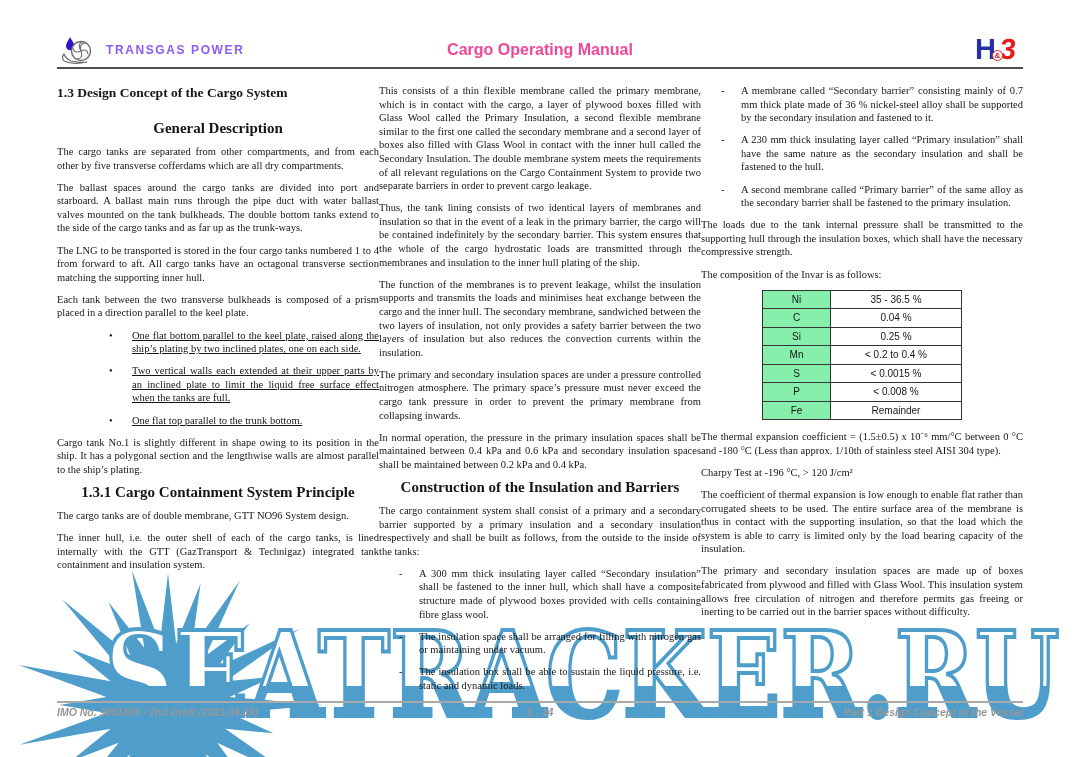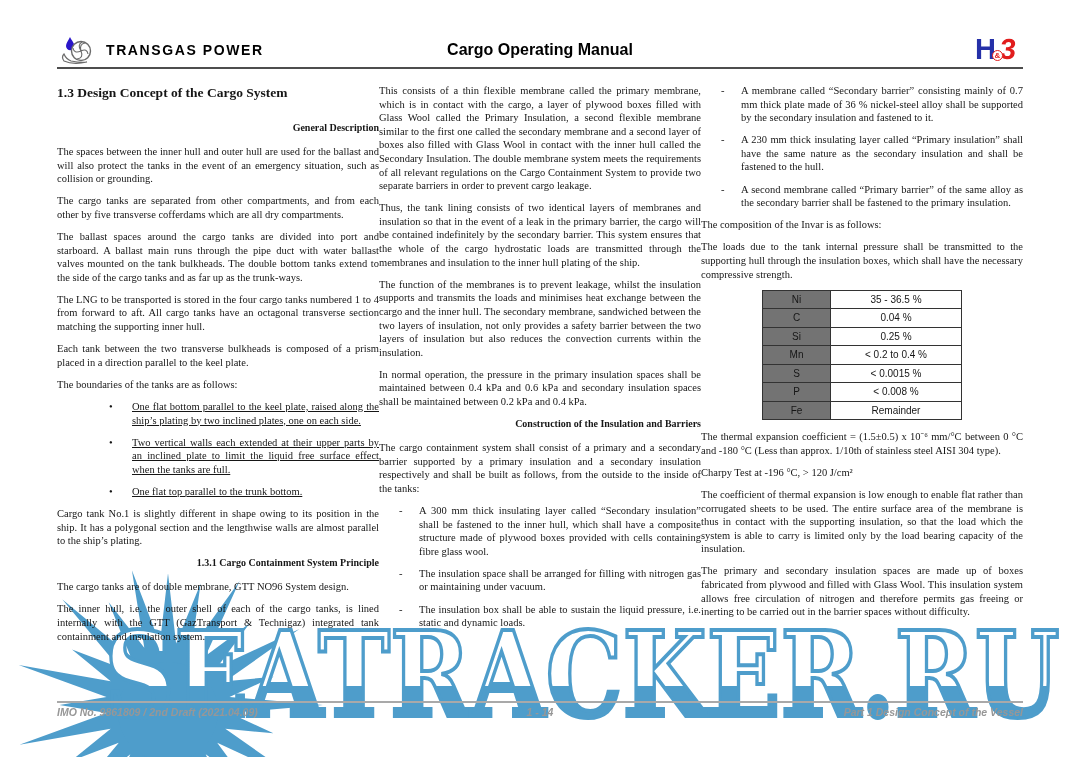--- a/index.html
+++ b/index.html
@@ -16,26 +16,26 @@
   
   .watermark-svg { position:absolute; left:0; top:0; z-index:0; }
   
   .hdr {
     position:absolute; left:57px; right:57px; top:33px; height:36px;
     border-bottom:2px solid #4d4d4d; z-index:2;
   }
   .brand { position:absolute; left:0; top:1px; display:flex; align-items:center; gap:9px; }
   .brand-name {
     font-family:"Liberation Sans", sans-serif; font-weight:bold;
-    font-size:14px; letter-spacing:1.6px; color:#000000;
+    font-size:12px; letter-spacing:1.6px; color:#8b5cf6;
   }
   .doc-title {
     position:absolute; left:0; right:0; top:8px; text-align:center;
     font-family:"Liberation Sans", sans-serif; font-weight:bold;
-    font-size:16px; color:#000000;
+    font-size:16px; color:#ec4899;
   }
   .hz-logo {
     position:absolute; right:8px; top:0px; height:34px;
     font-family:"Liberation Sans", sans-serif; font-weight:900;
     font-size:29px; line-height:32px; letter-spacing:-1px;
     display:flex; align-items:flex-start;
   }
   .hz-h { color:#2530a8; }
   .hz-amp {
     color:#e11d1d; font-size:8px; font-weight:bold; letter-spacing:0;
@@ -45,35 +45,35 @@
   }
   .hz-z { color:#e11d1d; transform:skewX(-6deg); display:inline-block; }
   
   .columns {
     position:absolute; left:57px; right:57px; top:84px; bottom:56px;
     display:flex; z-index:1;
   }
   .col { flex:1 1 0; font-size:10.5px; line-height:13.6px; text-align:justify; }
   .col p { margin:0 0 8.5px 0; }
   h1.section-title { font-size:13.5px; line-height:17px; margin:0 0 20px 0; text-align:left; }
-  h2.sub-heading { font-size:10px; line-height:14px; margin:4px 0 10px 0; text-align:right; }
+  h2.sub-heading { font-size:15px; line-height:14px; margin:4px 0 10px 0; text-align:center; }
   ul.bullet-list, ul.dash-list { list-style:none; margin:0 0 8.5px 0; }
   ul.bullet-list li { position:relative; padding-left:75px; margin-bottom:8.5px;text-decoration:underline; }
   ul.bullet-list li::before { content:"•"; position:absolute; left:52px; }
   ul.dash-list li { position:relative; padding-left:40px; margin-bottom:8.5px; }
   ul.dash-list li::before { content:"-"; position:absolute; left:20px; }
   
   table.invar {
     border-collapse:collapse; margin:4px auto 10px auto; width:200px;
     font-family:"Liberation Sans", sans-serif; font-size:10px;
   }
   table.invar td {
     border:1px solid #333; text-align:center; height:18.5px; padding:0 4px;
   }
-  table.invar td.el { width:68px; background:#737373; }
+  table.invar td.el { width:68px; background:#86efac; }
   
   .ftr {
     position:absolute; left:57px; right:57px; top:701px; z-index:2;
     border-top:2px solid #a9a9a9; padding-top:3px;
     display:flex; justify-content:space-between;
     font-family:"Liberation Sans", sans-serif; font-weight:bold;
     font-size:10.5px; color:#979797;
   }
   .ftr-center { position:absolute; left:0; right:0; text-align:center;font-style:italic; }
   .ftr-left, .ftr-right { position:relative; z-index:1; background:transparent;font-style:italic; }
@@ -113,59 +113,58 @@
       <span class="hz-amp">&amp;</span>
       <span class="hz-z">3</span>
     </div>
   </div>
 
   <div class="columns">
 
     <div class="col">
       <h1 class="section-title">1.3 Design Concept of the Cargo System</h1>
       <h2 class="sub-heading">General Description</h2>
-      <p>The spaces between the inner hull and outer hull are used for the ballast and will also protect the tanks in the event of an emergency situation, such as collision or grounding.</p>
       <p>The cargo tanks are separated from other compartments, and from each other by five transverse cofferdams which are all dry compartments.</p>
       <p>The ballast spaces around the cargo tanks are divided into port and starboard. A ballast main runs through the pipe duct with water ballast valves mounted on the tank bulkheads. The double bottom tanks extend to the side of the cargo tanks and as far up as the trunk-ways.</p>
       <p>The LNG to be transported is stored in the four cargo tanks numbered 1 to 4 from forward to aft. All cargo tanks have an octagonal transverse section matching the supporting inner hull.</p>
       <p>Each tank between the two transverse bulkheads is composed of a prism placed in a direction parallel to the keel plate.</p>
-      <p>The boundaries of the tanks are as follows:</p>
       <ul class="bullet-list">
         <li>One flat bottom parallel to the keel plate, raised along the ship’s plating by two inclined plates, one on each side.</li>
         <li>Two vertical walls each extended at their upper parts by an inclined plate to limit the liquid free surface effect when the tanks are full.</li>
         <li>One flat top parallel to the trunk bottom.</li>
       </ul>
       <p>Cargo tank No.1 is slightly different in shape owing to its position in the ship. It has a polygonal section and the lengthwise walls are almost parallel to the ship’s plating.</p>
       <h2 class="sub-heading">1.3.1 Cargo Containment System Principle</h2>
       <p>The cargo tanks are of double membrane, GTT NO96 System design.</p>
       <p>The inner hull, i.e. the outer shell of each of the cargo tanks, is lined internally with the GTT (GazTransport &amp; Technigaz) integrated tank containment and insulation system.</p>
     </div>
 
     <div class="col">
       <p>This consists of a thin flexible membrane called the primary membrane, which is in contact with the cargo, a layer of plywood boxes filled with Glass Wool called the Primary Insulation, a second flexible membrane similar to the first one called the secondary membrane and a second layer of boxes also filled with Glass Wool in contact with the inner hull called the Secondary Insulation. The double membrane system meets the requirements of all relevant regulations on the Cargo Containment System to provide two separate barriers in order to prevent cargo leakage.</p>
       <p>Thus, the tank lining consists of two identical layers of membranes and insulation so that in the event of a leak in the primary barrier, the cargo will be contained indefinitely by the secondary barrier. This system ensures that the whole of the cargo hydrostatic loads are transmitted through the membranes and insulation to the inner hull plating of the ship.</p>
       <p>The function of the membranes is to prevent leakage, whilst the insulation supports and transmits the loads and minimises heat exchange between the cargo and the inner hull. The secondary membrane, sandwiched between the two layers of insulation, not only provides a safety barrier between the two layers of insulation but also reduces the convection currents within the insulation.</p>
+      <p>The primary and secondary insulation spaces are under a pressure controlled nitrogen atmosphere. The primary space’s pressure must never exceed the cargo tank pressure in order to prevent the primary membrane from collapsing inwards.</p>
       <p>In normal operation, the pressure in the primary insulation spaces shall be maintained between 0.4 kPa and 0.6 kPa and secondary insulation spaces shall be maintained between 0.2 kPa and 0.4 kPa.</p>
       <h2 class="sub-heading">Construction of the Insulation and Barriers</h2>
       <p>The cargo containment system shall consist of a primary and a secondary barrier supported by a primary insulation and a secondary insulation respectively and shall be built as follows, from the outside to the inside of the tanks:</p>
       <ul class="dash-list">
         <li>A 300 mm thick insulating layer called “Secondary insulation” shall be fastened to the inner hull, which shall have a composite structure made of plywood boxes provided with cells containing fibre glass wool.</li>
         <li>The insulation space shall be arranged for filling with nitrogen gas or maintaining under vacuum.</li>
         <li>The insulation box shall be able to sustain the liquid pressure, i.e. static and dynamic loads.</li>
       </ul>
     </div>
 
     <div class="col">
       <ul class="dash-list">
         <li>A membrane called “Secondary barrier” consisting mainly of 0.7 mm thick plate made of 36 % nickel-steel alloy shall be supported by the secondary insulation and fastened to it.</li>
         <li>A 230 mm thick insulating layer called “Primary insulation” shall have the same nature as the secondary insulation and shall be fastened to the hull.</li>
         <li>A second membrane called “Primary barrier” of the same alloy as the secondary barrier shall be fastened to the primary insulation.</li>
       </ul>
+      <p>The loads due to the tank internal pressure shall be transmitted to the supporting hull through the insulation boxes, which shall have the necessary compressive strength.</p>
       <p>The composition of the Invar is as follows:</p>
-      <p>The loads due to the tank internal pressure shall be transmitted to the supporting hull through the insulation boxes, which shall have the necessary compressive strength.</p>
       <table class="invar">
         <tbody>
           <tr>
               <td class="el">Ni</td>
               <td>35 - 36.5 %</td>
             </tr>
           <tr>
               <td class="el">C</td>
               <td>0.04 %</td>
             </tr>

